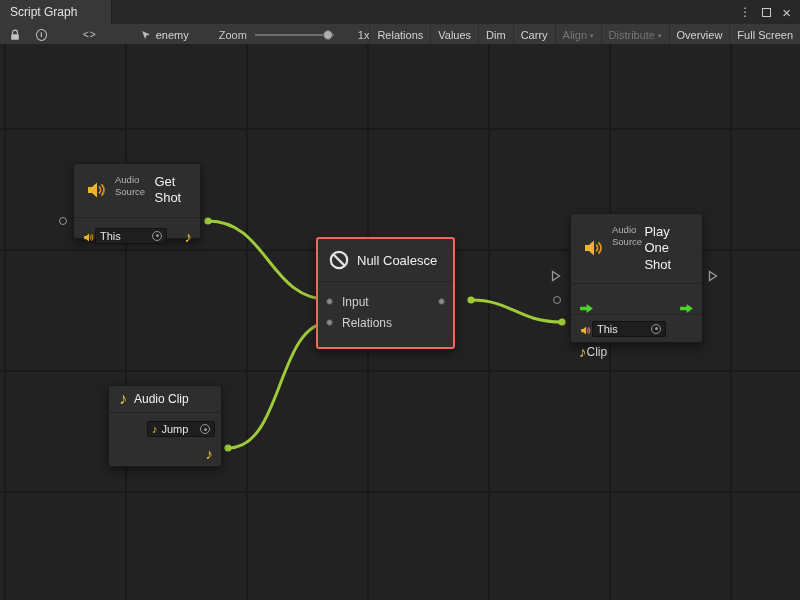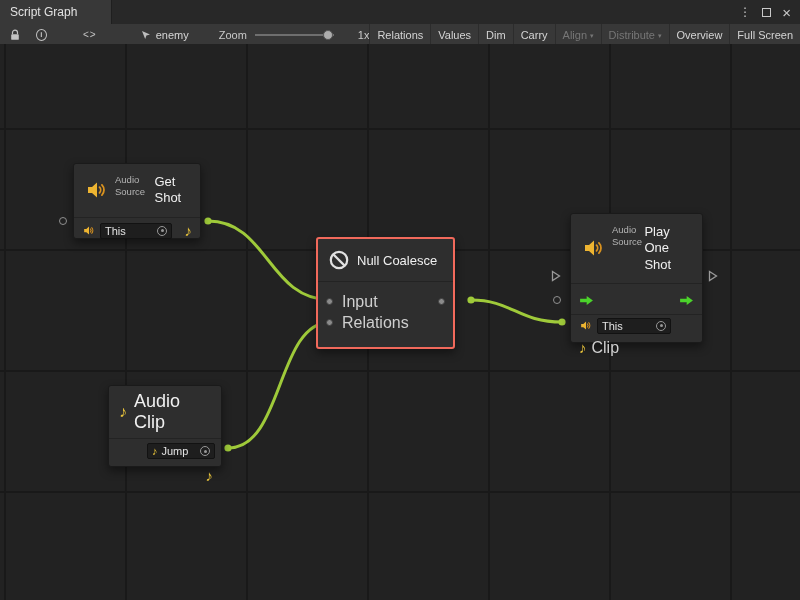--- a/index.html
+++ b/index.html
@@ -46,24 +46,24 @@
 
   
   .node{position:absolute;background:#2e2e2e;border:1px solid #1a1a1a;border-radius:3px;
         box-shadow:0 4px 10px rgba(0,0,0,.45);color:#d6d6d6}
   .node.selected{border:2px solid #f1695b}
   .nheader{display:flex;align-items:center;gap:7px;padding:10px 10px}
   .nheader.small{padding:5px 10px}
   .ntitles{display:flex;line-height:1.25}
   .nsub{font-size:9.5px;color:#b4b4b4}
   .ntitle{font-size:13px;color:#f0f0f0}
-  .ntitle.med{font-size:18px}
+  .ntitle.med{font-size:12px}
   .ndiv{height:1px;background:#232323}
-  .nrow{display:flex;align-items:center;gap:5px;padding:0 8px}
-  .plabel{font-size:16px;color:#cfcfcf}
+  .nrow{display:flex;align-items:flex-end;padding:0 8px}
+  .plabel{font-size:12px;color:#cfcfcf}
   .objfield{display:inline-flex;align-items:center;gap:4px;background:#1e1e1e;border:1px solid #121212;
             border-radius:2px;height:16px;padding:0 4px;font-size:11px;color:#e4e4e4}
   .objtext{flex:1}
   .picker{width:10px;height:10px;border:1px solid #989898;border-radius:50%;flex:none;
           display:inline-flex;align-items:center;justify-content:center}
   .pdotc{width:3px;height:3px;background:#989898;border-radius:50%}
   .note{color:#e9c43b;font-size:15px;line-height:1}
   .note.hdr{font-size:16px}
   .note.mini{font-size:11px}
   .note.out{margin-left:auto}

